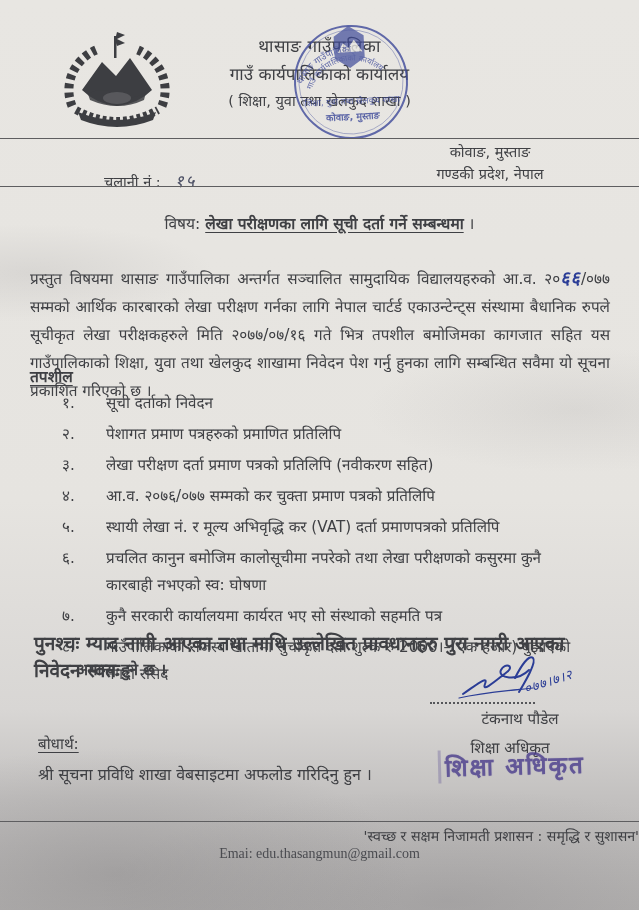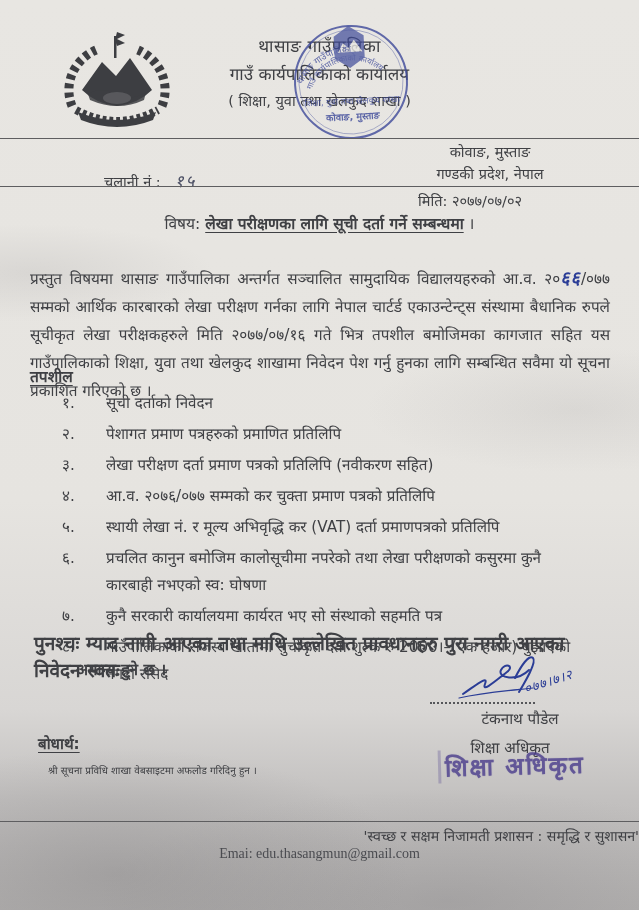--- a/index.html
+++ b/index.html
@@ -58,22 +58,22 @@
   .sig-date{top:672px;left:523px;color:#2b3d96;font-size:13px;font-style:italic;transform:rotate(-18deg);letter-spacing:1px;}
   .sig-name{top:708px;left:430px;width:180px;text-align:center;font-size:15.2px;}
   .sig-title{top:737px;left:430px;width:160px;text-align:center;font-size:15.2px;}
   .stamp-purple{
     top:748px;left:438px;width:190px;font-size:24px;font-weight:bold;
     color:#4c3f8d;opacity:.82;transform:rotate(-1.5deg);letter-spacing:2px;
     text-shadow:0 0 1px rgba(76,63,141,.6);
     border-left:3px solid rgba(76,63,141,.35);padding-left:4px;
   }
   
-  .cc-head{top:733px;left:38px;font-size:15.2px;font-weight:bold;text-decoration:underline;text-underline-offset:3px;}
-  .cc-line{top:763px;left:48px;width:400px;font-size:10px;}
+  .cc-head{top:733px;left:38px;font-size:15.2px;font-weight:normal;text-decoration:underline;text-underline-offset:3px;}
+  .cc-line{top:763px;left:38px;width:400px;font-size:16px;}
   
   .foot1{top:826px;left:0;width:100%;text-align:right;font-size:14.2px;}
   .foot2{top:846px;left:0;width:100%;text-align:center;font-size:14px;font-family:"Liberation Serif","DejaVu Serif",serif;color:#4a4b50;}
 </style>
 </head>
 <body>
 
 <div class="page">
 
   <svg class="abs emblem" width="118" height="110" viewBox="0 0 118 110">
@@ -120,21 +120,20 @@
   </svg>
 
   <div class="abs rule r1"></div>
 
   <div class="abs meta-chal"><span>चलानी नं :</span><span class="chal-val">१५</span></div>
   <div class="abs meta-place1">कोवाङ, मुस्ताङ</div>
   <div class="abs meta-place2">गण्डकी प्रदेश, नेपाल</div>
 
   <div class="abs rule r2"></div>
 
-  <div class="abs meta-date">मिति: २०७७/०७/०२</div>
 
   <div class="abs subject"><span class="nou">विषय: </span><u>लेखा परीक्षणका लागि सूची दर्ता गर्ने सम्बन्धमा</u><span class="nou"> ।</span></div>
 
   <div class="abs bodytext"><span>प्रस्तुत विषयमा थासाङ गाउँपालिका अन्तर्गत सञ्चालित सामुदायिक विद्यालयहरुको आ.व. २०</span><span class="hand-fy">६६</span><span>/०७७ सम्मको आर्थिक कारबारको लेखा परीक्षण गर्नका लागि नेपाल चार्टर्ड एकाउन्टेन्ट्स संस्थामा बैधानिक रुपले सूचीकृत लेखा परीक्षकहरुले मिति २०७७/०७/१६ गते भित्र  तपशील बमोजिमका कागजात सहित यस गाउँपालिकाको शिक्षा, युवा तथा खेलकुद शाखामा निवेदन पेश गर्नु हुनका लागि सम्बन्धित सवैमा यो सूचना प्रकाशित गरिएको छ ।</span></div>
 
   <div class="abs tapsil">तपशील</div>
   <div class="abs list">
     <div class="li">
       <span class="n">१.</span>
       <span class="t">सूची दर्ताको निवेदन</span>

